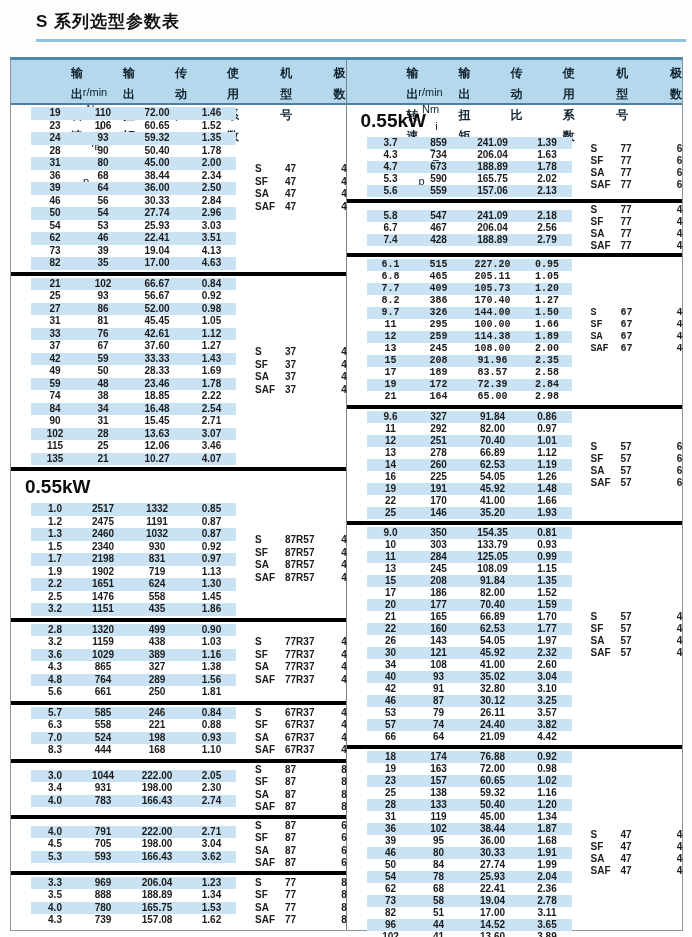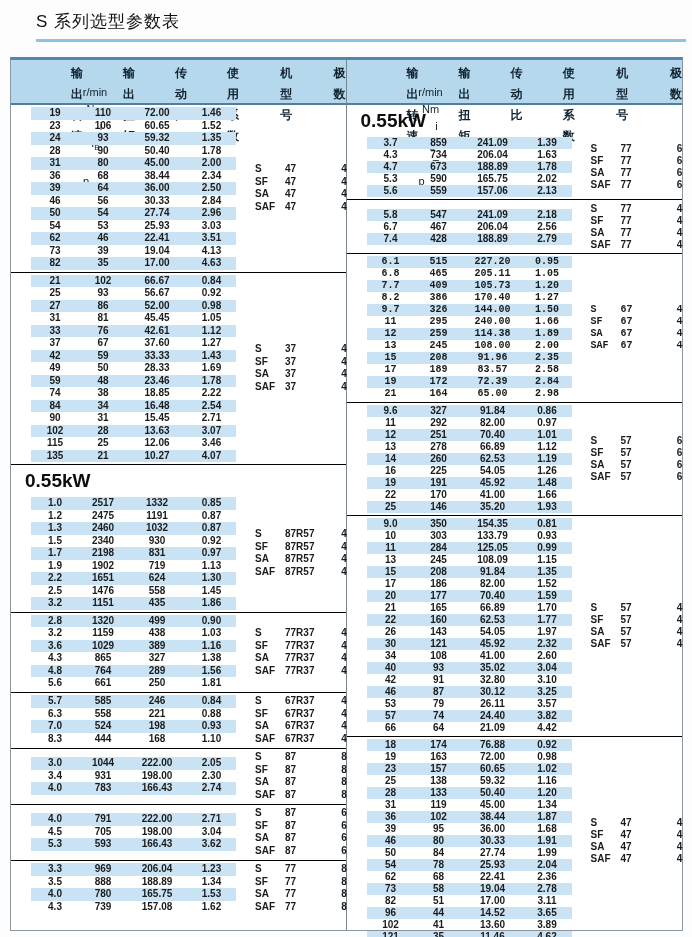--- a/index.html
+++ b/index.html
@@ -1,21 +1,21 @@
 <!DOCTYPE html>
 <html><head>
 <meta charset="utf-8">
 <style>
   * { margin:0; padding:0; box-sizing:border-box; }
   html,body { background:#fbfcfc; }
   .page {
     position:relative; width:692px; height:937px; background:#fdfdfd;
     font-family:"Liberation Sans","DejaVu Sans",sans-serif; color:#1b1b1b; overflow:hidden;
   }
-  .title { position:absolute; left:36px; top:10px; font-size:17px; font-weight:normal; letter-spacing:1px; color:#111; }
+  .title { position:absolute; left:36px; top:10px; font-size:17px; font-weight:bold; letter-spacing:1px; color:#111; }
   .title-underline { position:absolute; left:36px; top:39px; width:650px; height:3px; background:#8fc2e2; }
 
   .frame {
     position:absolute; left:10px; top:57px; width:673px; height:874px;
     border:1px solid #8a96a0; border-top:3px solid #4d88b0; background:#ffffff; display:flex;
   }
   .half { width:50%; display:flex; flex-direction:column; }
   .half.left  { border-right:1px solid #77848e; --rh:12.5px; }
   .half.right { --rh:12px; }
 
@@ -25,21 +25,21 @@
   .hrow.units  { font-size:11px; font-weight:normal; color:#10222e; height:17px; line-height:17px;flex-direction:column; }
   .hc { text-align:center;margin-left:40px; }
   .c1 { width:48px; } .c2 { width:48px; } .c3 { width:60px; } .c4 { width:49px; }
   .c5 { width:76px; } .c6 { width:30px; }
   .hc sub { font-size:8px; }
 
   .tbody { flex:1; display:flex; flex-direction:column; }
   .kw-heading { font-size:19px; font-weight:bold; color:#0d0d0d; padding:5px 0 3px 14px; }
 
   .grp { position:relative; display:flex; flex-direction:column; justify-content:center; padding:2px 0; }
-  .grp + .grp, .grp + .kw-heading { border-top:1px solid #000000; }
+  .grp + .grp, .grp + .kw-heading { border-top:4px solid #000000; }
 
   .row { display:flex; margin-left:20px; width:205px; height:var(--rh); line-height:var(--rh); }
   .row.stripe { background:#c9e3f4; }
   .cell { font-size:10px; font-weight:bold; text-align:center; }
 
   .typeblock { position:absolute; left:244px; top:50%; transform:translateY(-50%); }
   .type-line { display:flex; height:var(--rh); line-height:var(--rh); font-size:10px; font-weight:bold; }
   .type-prefix { width:30px; text-align:left; }
   .type-size   { width:46px; text-align:left; }
   .type-pole   { width:18px; text-align:center; margin-left:4px; }
@@ -776,21 +776,21 @@
               </div>
               <div class="row stripe">
                 <span class="cell c1">9.7</span>
                 <span class="cell c2">326</span>
                 <span class="cell c3">144.00</span>
                 <span class="cell c4">1.50</span>
               </div>
               <div class="row">
                 <span class="cell c1">11</span>
                 <span class="cell c2">295</span>
-                <span class="cell c3">240.00</span>
+                <span class="cell c3">100.00</span>
                 <span class="cell c4">1.66</span>
               </div>
               <div class="row stripe">
                 <span class="cell c1">12</span>
                 <span class="cell c2">259</span>
                 <span class="cell c3">114.38</span>
                 <span class="cell c4">1.89</span>
               </div>
               <div class="row">
                 <span class="cell c1">13</span>

